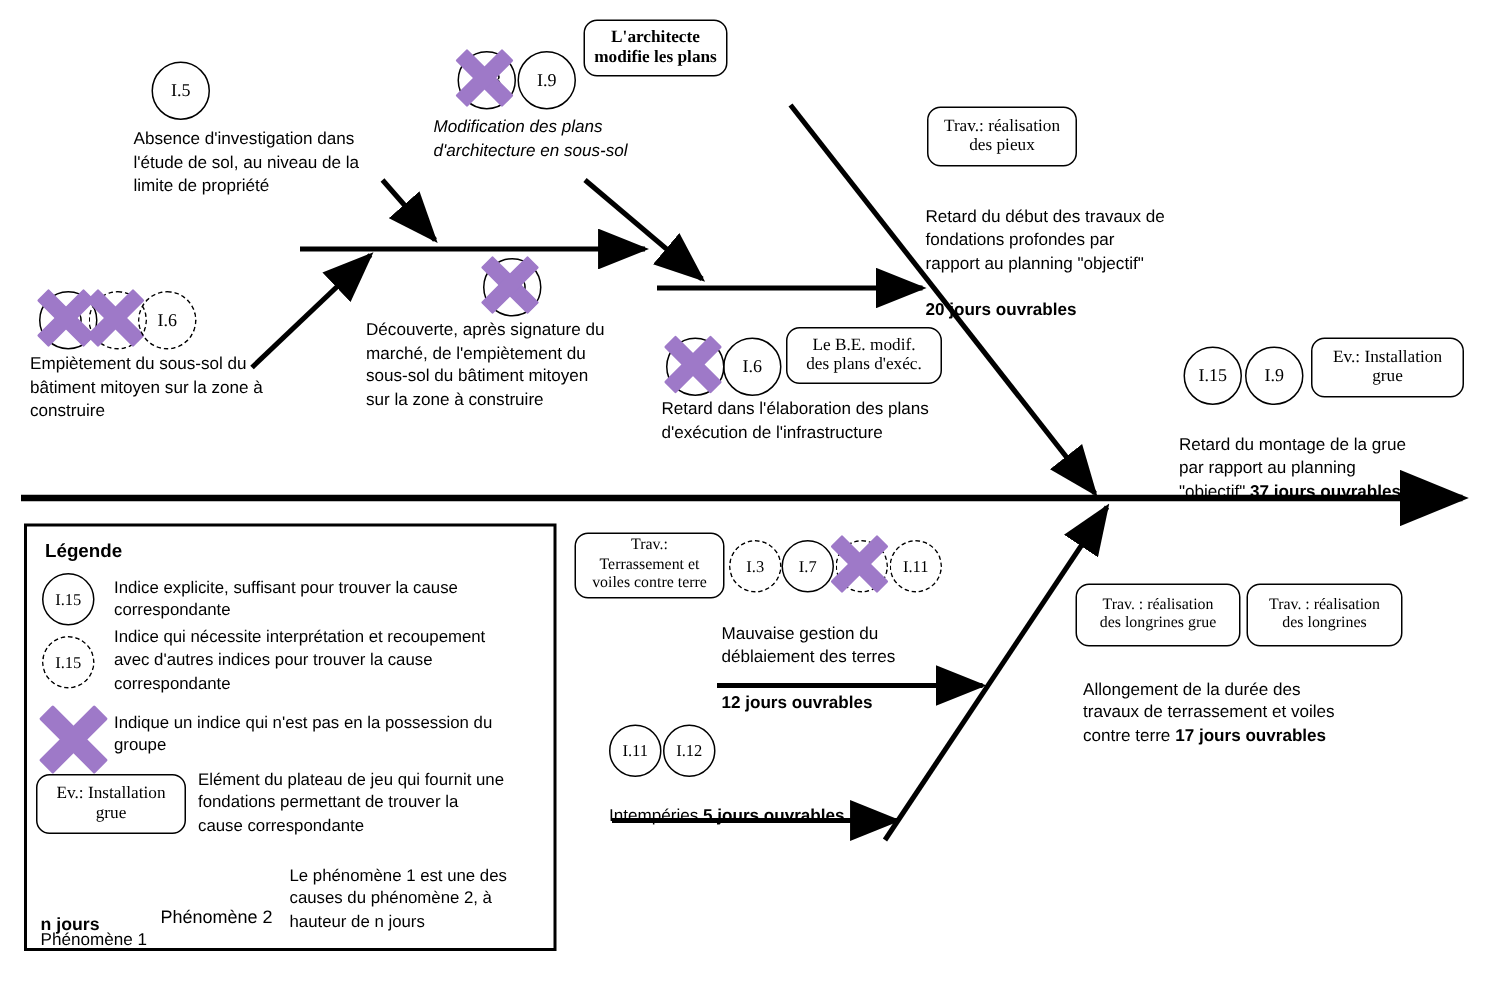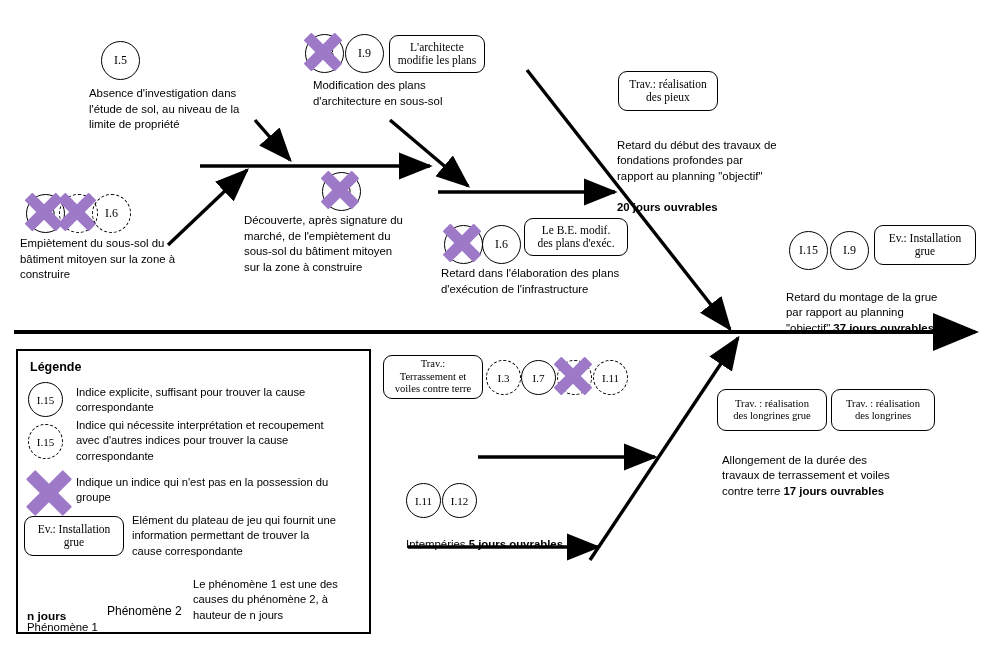--- a/index.html
+++ b/index.html
@@ -117,23 +117,23 @@
 sur la zone à construire</div>
 
   <div class="circ solid" style="left:305px;top:34px;">
     <span>I.13</span>
   </div>
   <div class="xmark" style="left:301px;top:30px;"></div>
 
   <div class="circ solid" style="left:345px;top:34px;">
     <span>I.9</span>
   </div>
-  <div class="evbox" style="left:389px;top:35px;width:96px;height:38px;">L'architecte
+  <div class="evbox" style="left:389px;top:13px;width:96px;height:38px;font-weight:bold;">L'architecte
 modifie les plans</div>
-  <div class="txt" style="left:313px;top:78px;width:200px;">Modification des plans
+  <div class="txt" style="left:289px;top:78px;width:200px;font-style:italic;">Modification des plans
 d'architecture en sous-sol</div>
 
   <div class="circ solid" style="left:444px;top:225px;">
     <span>I.2</span>
   </div>
   <div class="xmark" style="left:440px;top:221px;"></div>
 
   <div class="circ solid" style="left:482px;top:225px;">
     <span>I.6</span>
   </div>
@@ -176,20 +176,25 @@
     <span>I.7</span>
   </div>
   <div class="circ dashed small" style="left:557px;top:360px;">
     <span>I.8</span>
   </div>
   <div class="xmark" style="left:551px;top:354px;"></div>
   <div class="circ dashed small" style="left:593px;top:360px;">
     <span>I.11</span>
   </div>
 
+  <div class="txt" style="left:481px;top:400px;width:215px;">
+    <span>Mauvaise gestion du
+déblaiement des terres</span><br>
+    <span class="bld">12 jours ouvrables</span>
+  </div>
 
   <div class="evbox" style="left:717px;top:389px;width:110px;height:42px;font-size:10.6px;line-height:12.4px;">Trav. : réalisation
 des longrines  grue</div>
   <div class="evbox" style="left:831px;top:389px;width:104px;height:42px;font-size:10.6px;line-height:12.4px;">Trav. : réalisation
 des longrines</div>
   <div class="txt" style="left:722px;top:437px;width:228px;">
     <span>Allongement de la durée des
 travaux de terrassement et voiles
 contre terre  </span><span class="bld">17 jours ouvrables</span>
   </div>
@@ -221,21 +226,21 @@
 avec d'autres indices pour trouver la cause
 correspondante</div>
 
   <div class="xmark big" style="left:23px;top:467px;"></div>
   <div class="lg-txt" style="left:76px;top:475px;width:285px;">Indique un indice qui n'est pas en la possession du
 groupe</div>
 
   <div class="evbox" style="left:24px;top:516px;width:100px;height:40px;">Ev.: Installation
 grue</div>
   <div class="lg-txt" style="left:132px;top:513px;width:230px;">Elément du plateau de jeu qui fournit une
-information permettant de trouver la
+fondations permettant de trouver la
 cause correspondante</div>
 
   <div class="lg-txt" style="left:27px;top:620px;font-size:11.4px;">Phénomène 1</div>
   <div class="lg-txt bld" style="left:27px;top:609px;font-size:11.8px;font-weight:bold;">n jours</div>
   <div class="lg-txt" style="left:107px;top:604px;font-size:12px;">Phénomène 2</div>
   <div class="lg-txt" style="left:193px;top:577px;width:172px;">Le phénomène 1 est une des
 causes du phénomène 2, à
 hauteur de n jours</div>
 
 </div>

